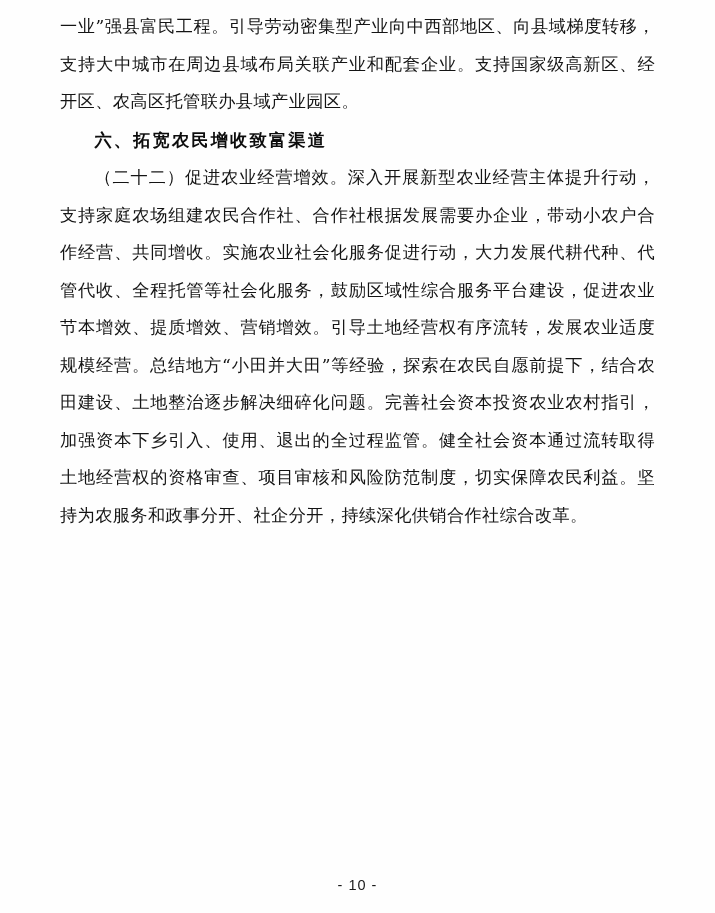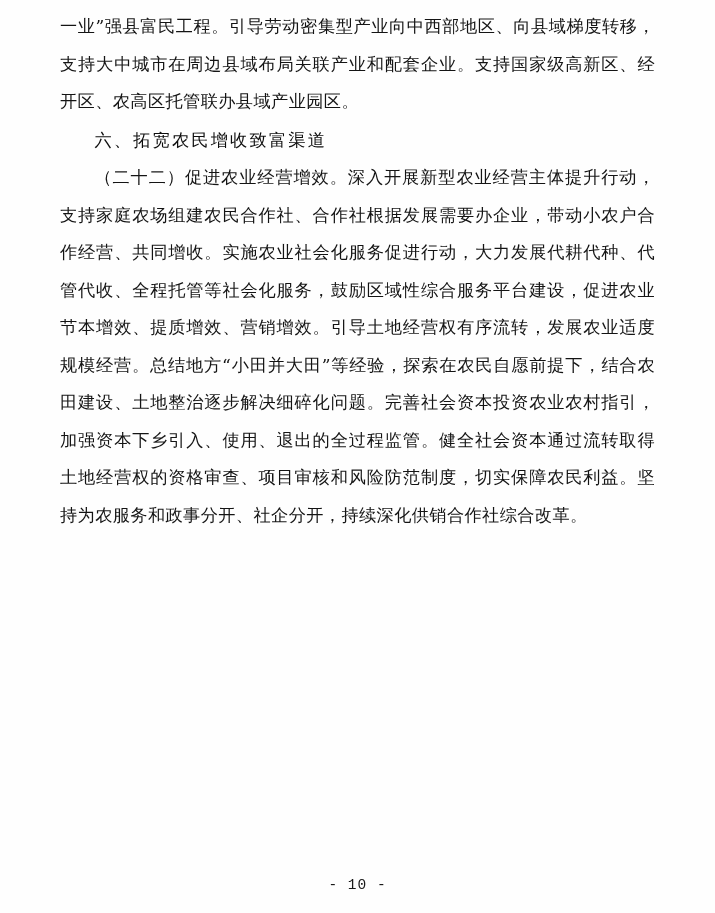--- a/index.html
+++ b/index.html
@@ -37,39 +37,39 @@
   .para {
     text-indent: 2em;
     margin: 0;
   }
   .para-cont {
     text-indent: 0;
     margin: 0;
   }
   .section-heading {
     font-family: "DejaVu Sans", "Liberation Sans", sans-serif;
-    font-weight: normal;
+    font-weight: bold;
     font-size: 17.2px;
     line-height: 37.5px;
     letter-spacing: 2.2px;
     text-indent: 2em;
     margin: 0;
     color: #0d0d0d;
   }
   .spacer-small { height: 1px; }
   .footer {
     position: absolute;
     left: 0;
     bottom: 20px;
     width: 715px;
     text-align: center;
     font-size: 14.5px;
     letter-spacing: 1px;
     color: #1a1a1a;
-    font-family: Liberation Mono, monospace;
+    font-family: Liberation Sans, sans-serif;
   }
 </style>
 </head>
 <body>
 
 <div class="page">
 
   <p class="body-text para-cont">一业”强县富民工程。引导劳动密集型产业向中西部地区、向县域梯度转移，支持大中城市在周边县域布局关联产业和配套企业。支持国家级高新区、经开区、农高区托管联办县域产业园区。</p>
 
   <div class="spacer-small"></div>

